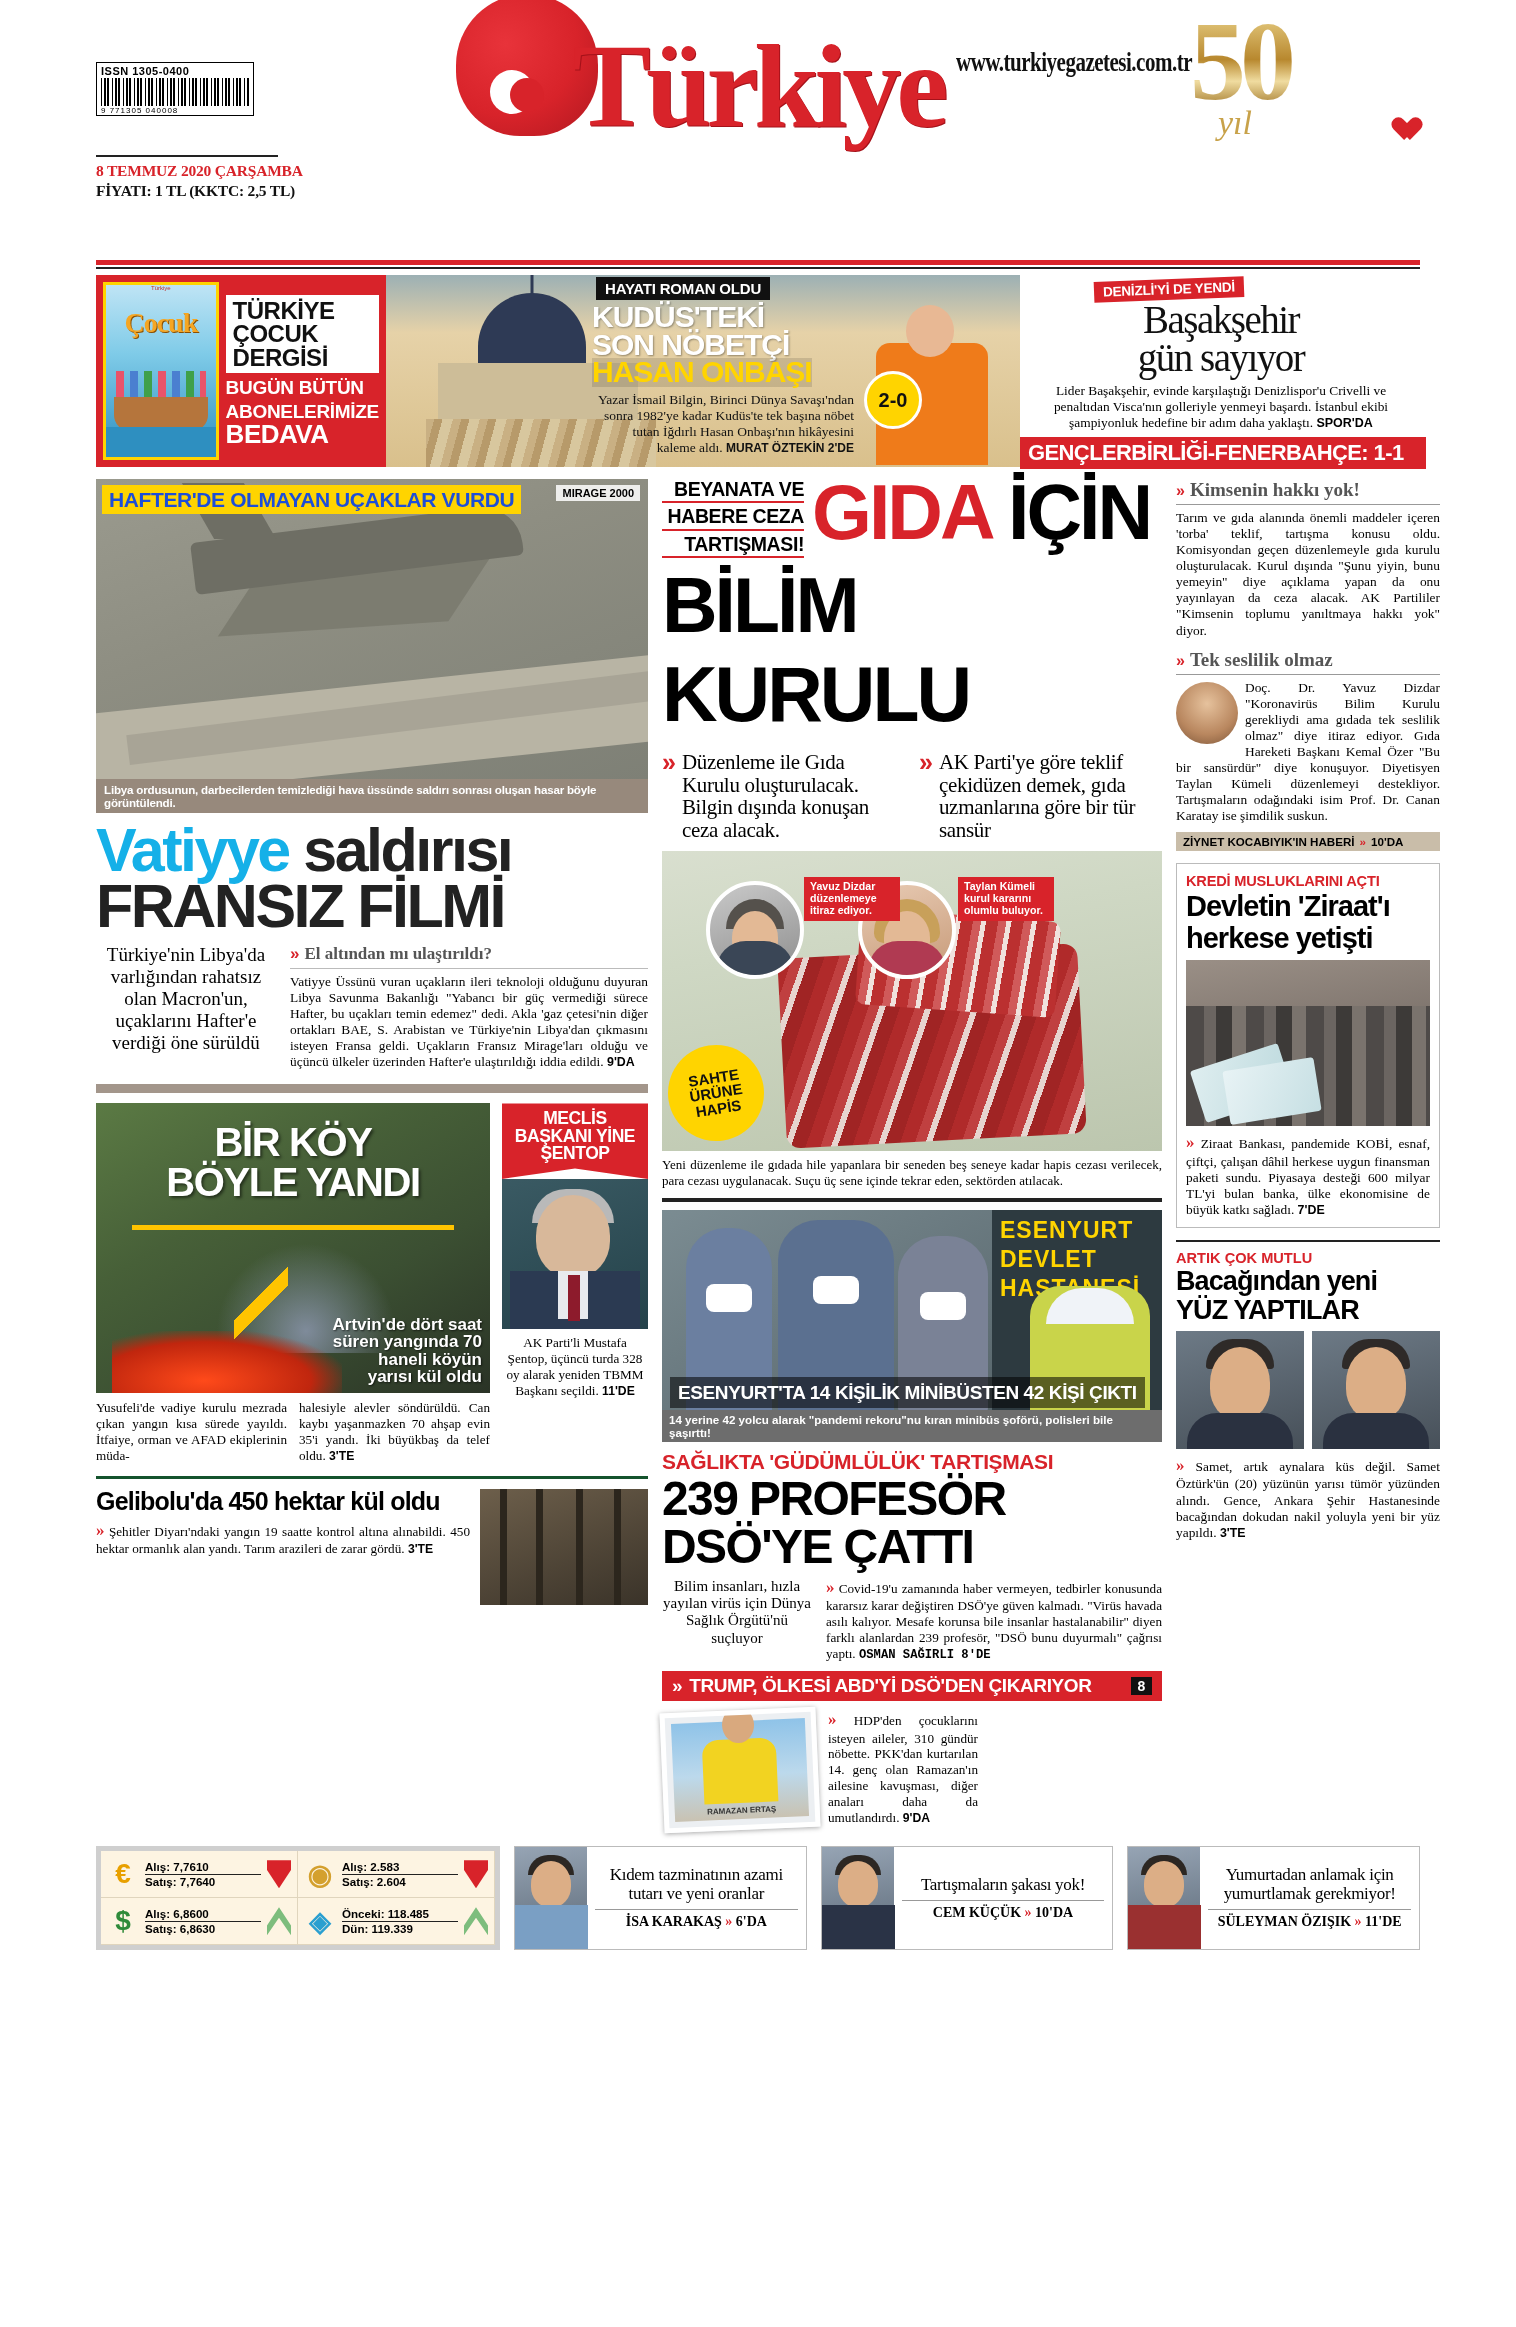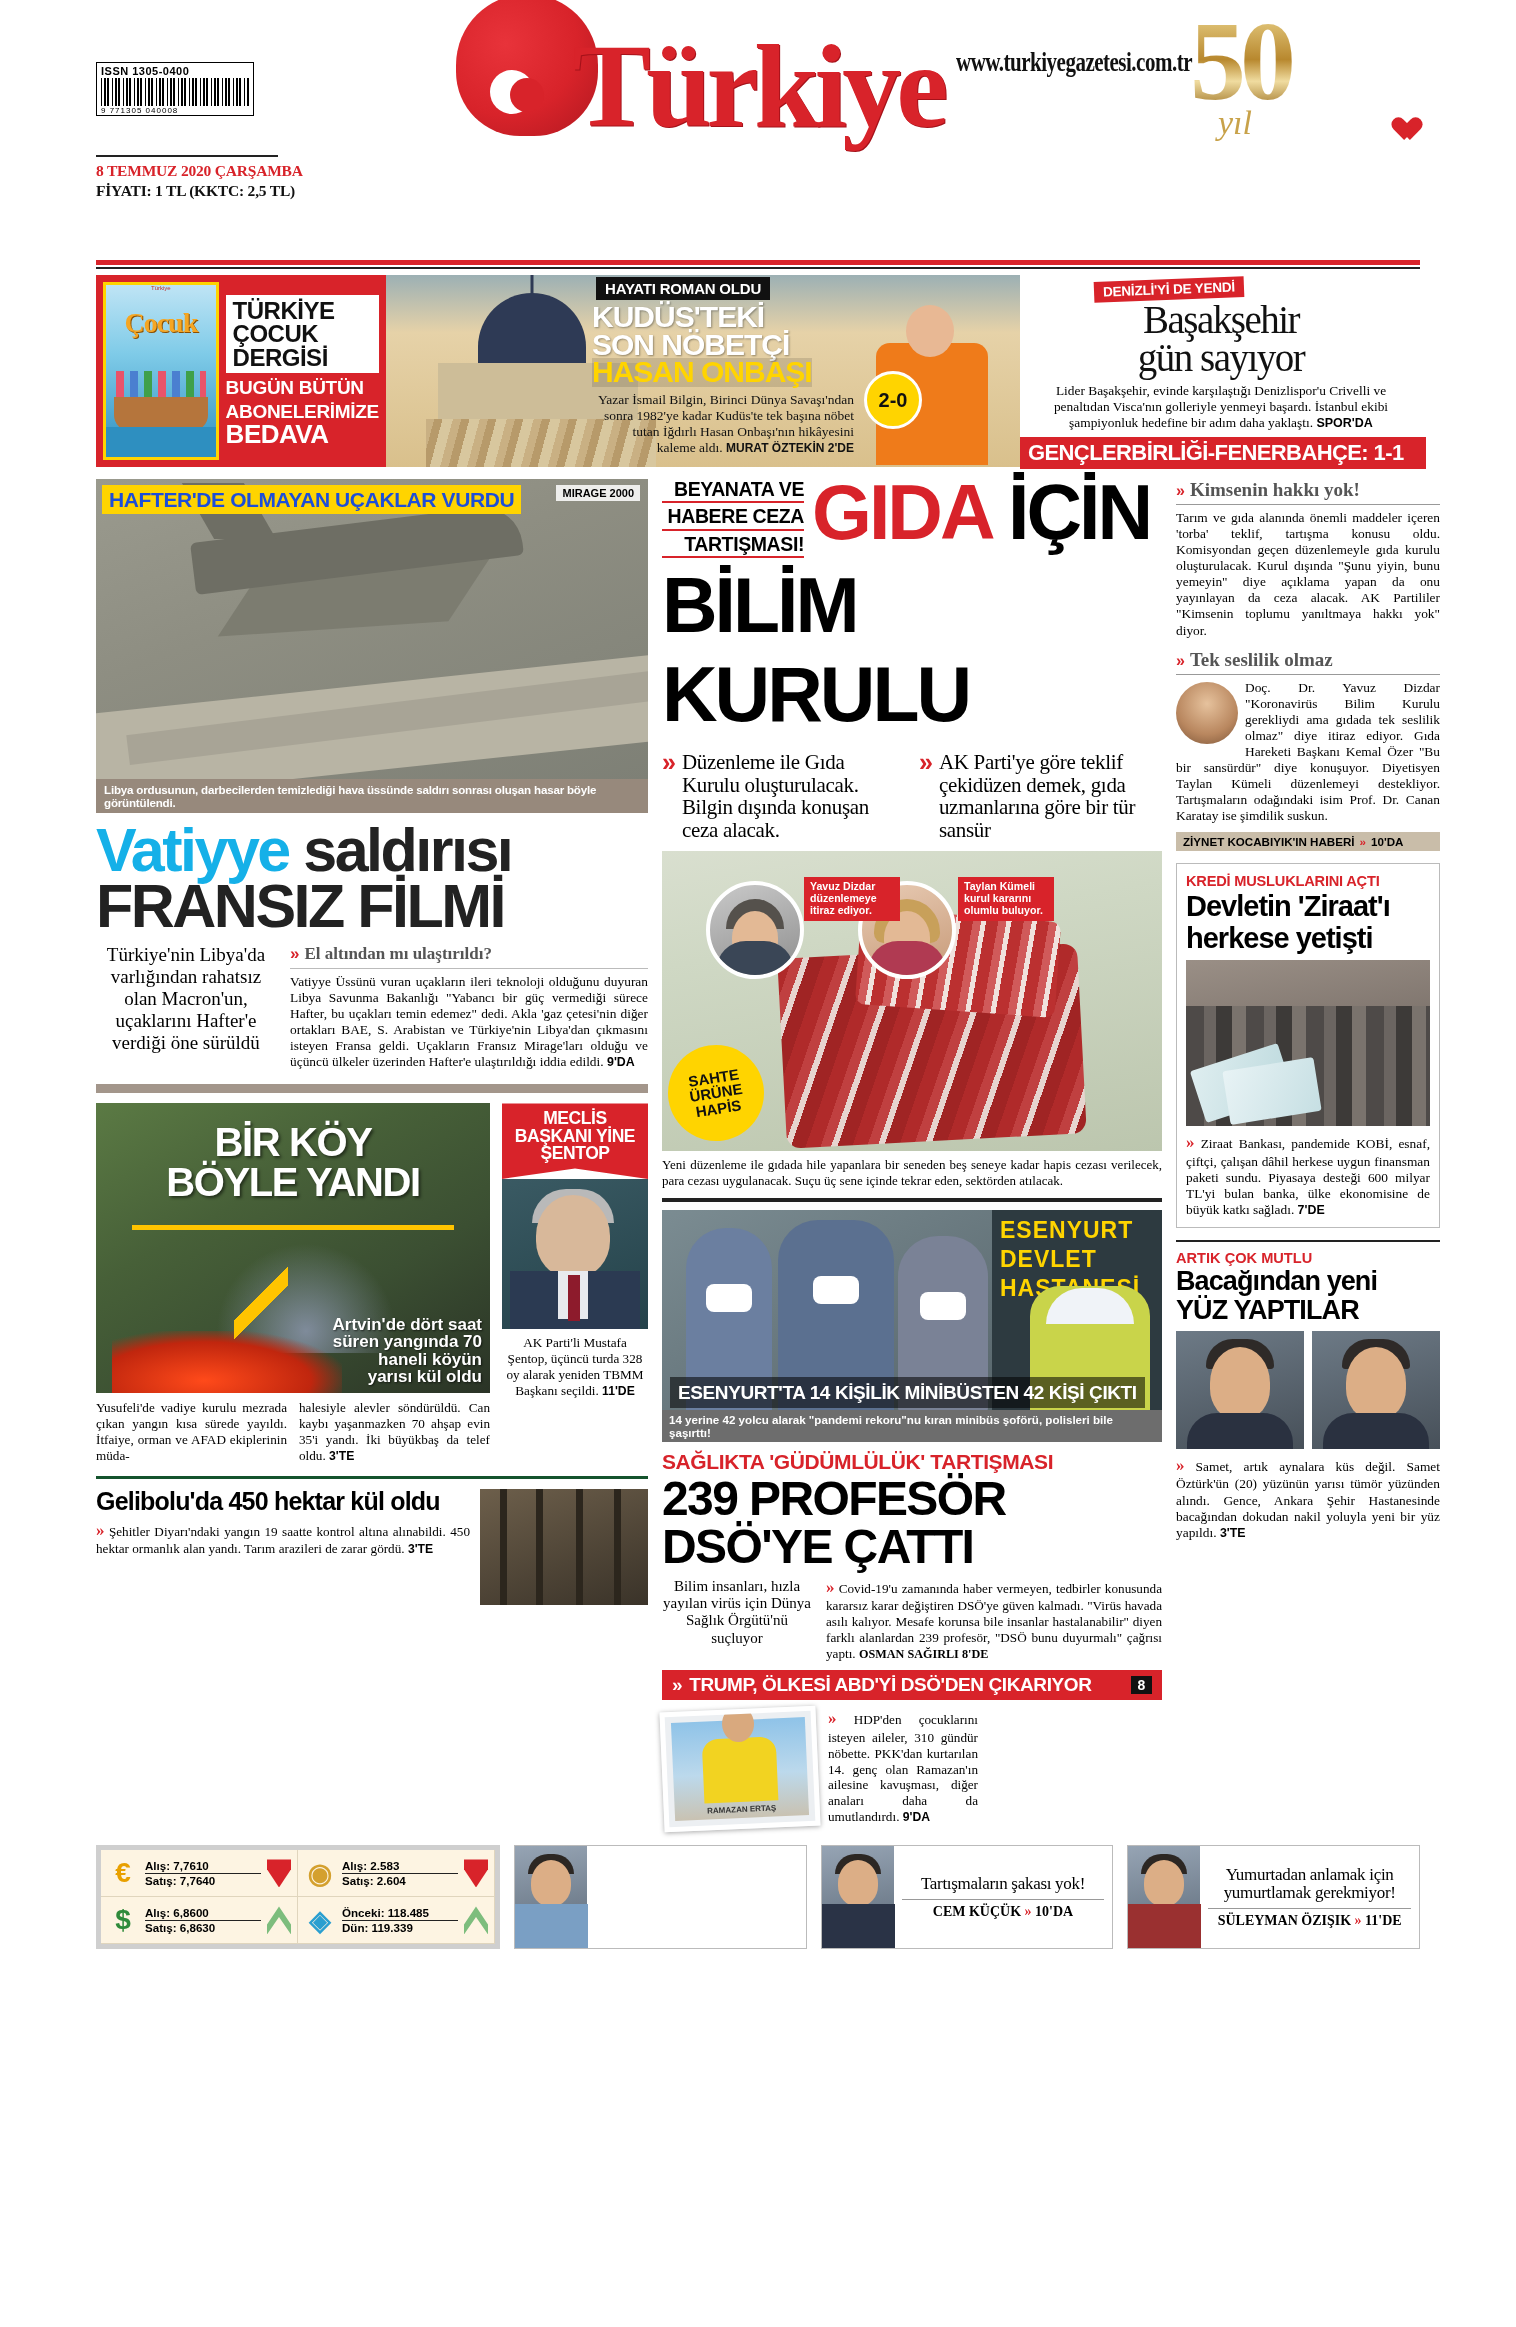--- a/index.html
+++ b/index.html
@@ -224,21 +224,21 @@
   .cop { position:absolute; right: 12px; bottom: 6px; width: 120px; height: 150px; background:#c9d44a; border-radius: 30px 30px 6px 6px;}
   .cop-cap { position:absolute; right: 28px; bottom: 118px; width: 88px; height: 36px; background:#f0f3f8; border-radius: 40px 40px 0 0;}
   .esenyurt-tag { position:absolute; left: 8px; bottom: 34px; background: rgba(0,0,0,.55); color:#fff; font-size: 19px; font-weight:700; line-height:1.02; padding: 6px 8px; letter-spacing:-.4px;}
   .esenyurt-cap { position:absolute; left:0; right:0; bottom:0; background:#6d6d6d; color:#fff; font-size: 11.6px; font-weight:700; padding: 3px 7px; }
 
   .prof-kicker { color: #d8232a; font-size: 21px; font-weight: 700; letter-spacing:-.4px; margin-top: 8px; }
   .prof-h { font-size: 48px; font-weight: 700; line-height: .95; letter-spacing:-1.6px; margin-top: 2px; }
   .prof-cols { display: grid; grid-template-columns: 150px 1fr; gap: 14px; margin-top: 8px; }
   .prof-lead { font-family:"Liberation Serif",serif; font-size: 15px; line-height:1.16; text-align:center; }
   .prof-body { font-family:"Liberation Serif",serif; font-size: 13.2px; line-height:1.2; text-align: justify; }
-  .prof-body b { font-family:Liberation Serif, serif; font-size: 12.2px; }
+  .prof-body b { font-family:Liberation Mono, monospace; font-size: 12.2px; }
 
   .trump-bar { background:#d8232a; color:#fff; font-size: 19px; font-weight:700; padding: 4px 10px; margin-top: 9px; display:flex; align-items:center; gap:7px; letter-spacing:-.4px;}
   .trump-bar .page-num { background:#111; color:#fff; font-size: 14px; padding: 1px 7px; margin-left:auto; }
 
   .anne-row { display: grid; grid-template-columns: 156px 150px 1fr; gap: 10px; margin-top: 9px; align-items:start;}
   .anne-h { font-family:"Liberation Serif",serif; font-size: 26px; line-height:1.0; text-align:right; letter-spacing:-.8px;}
   .anne-h b { font-family:"Liberation Sans",sans-serif; font-size: 26px; }
   .anne-photo { height: 120px; background:#eceff2; border: 5px solid #fff; box-shadow: 0 1px 5px rgba(0,0,0,.35); position:relative; overflow:hidden; transform: rotate(-2.5deg);}
   .anne-ph-in { position:absolute; inset: 6px; background: linear-gradient(180deg,#8fc3e8 0%,#bcd9ec 55%,#c9c2b2 100%); }
   .anne-person { position:absolute; left: 50%; transform:translateX(-50%); bottom: 16px; width: 74px; height: 64px; background:#f2d321; border-radius: 16px 16px 0 0;}
@@ -689,20 +689,28 @@
         <div class="fx-arrow arrow-up"></div>
       </div>
     </div>
 
     <div class="col-card">
       <div class="col-photo">
         <div class="cp-hair"></div>
         <div class="cp-face"></div>
         <div class="cp-suit blue"></div>
       </div>
+      <div class="col-txt">
+        <div class="col-title">Kıdem tazminatının azami tutarı ve yeni oranlar</div>
+        <div class="col-by">
+          <span>İSA KARAKAŞ</span>
+          <span class="c">»</span>
+          <span>6'DA</span>
+        </div>
+      </div>
     </div>
 
     <div class="col-card">
       <div class="col-photo">
         <div class="cp-hair"></div>
         <div class="cp-face"></div>
         <div class="cp-suit"></div>
       </div>
       <div class="col-txt">
         <div class="col-title">Tartışmaların şakası yok!</div>

